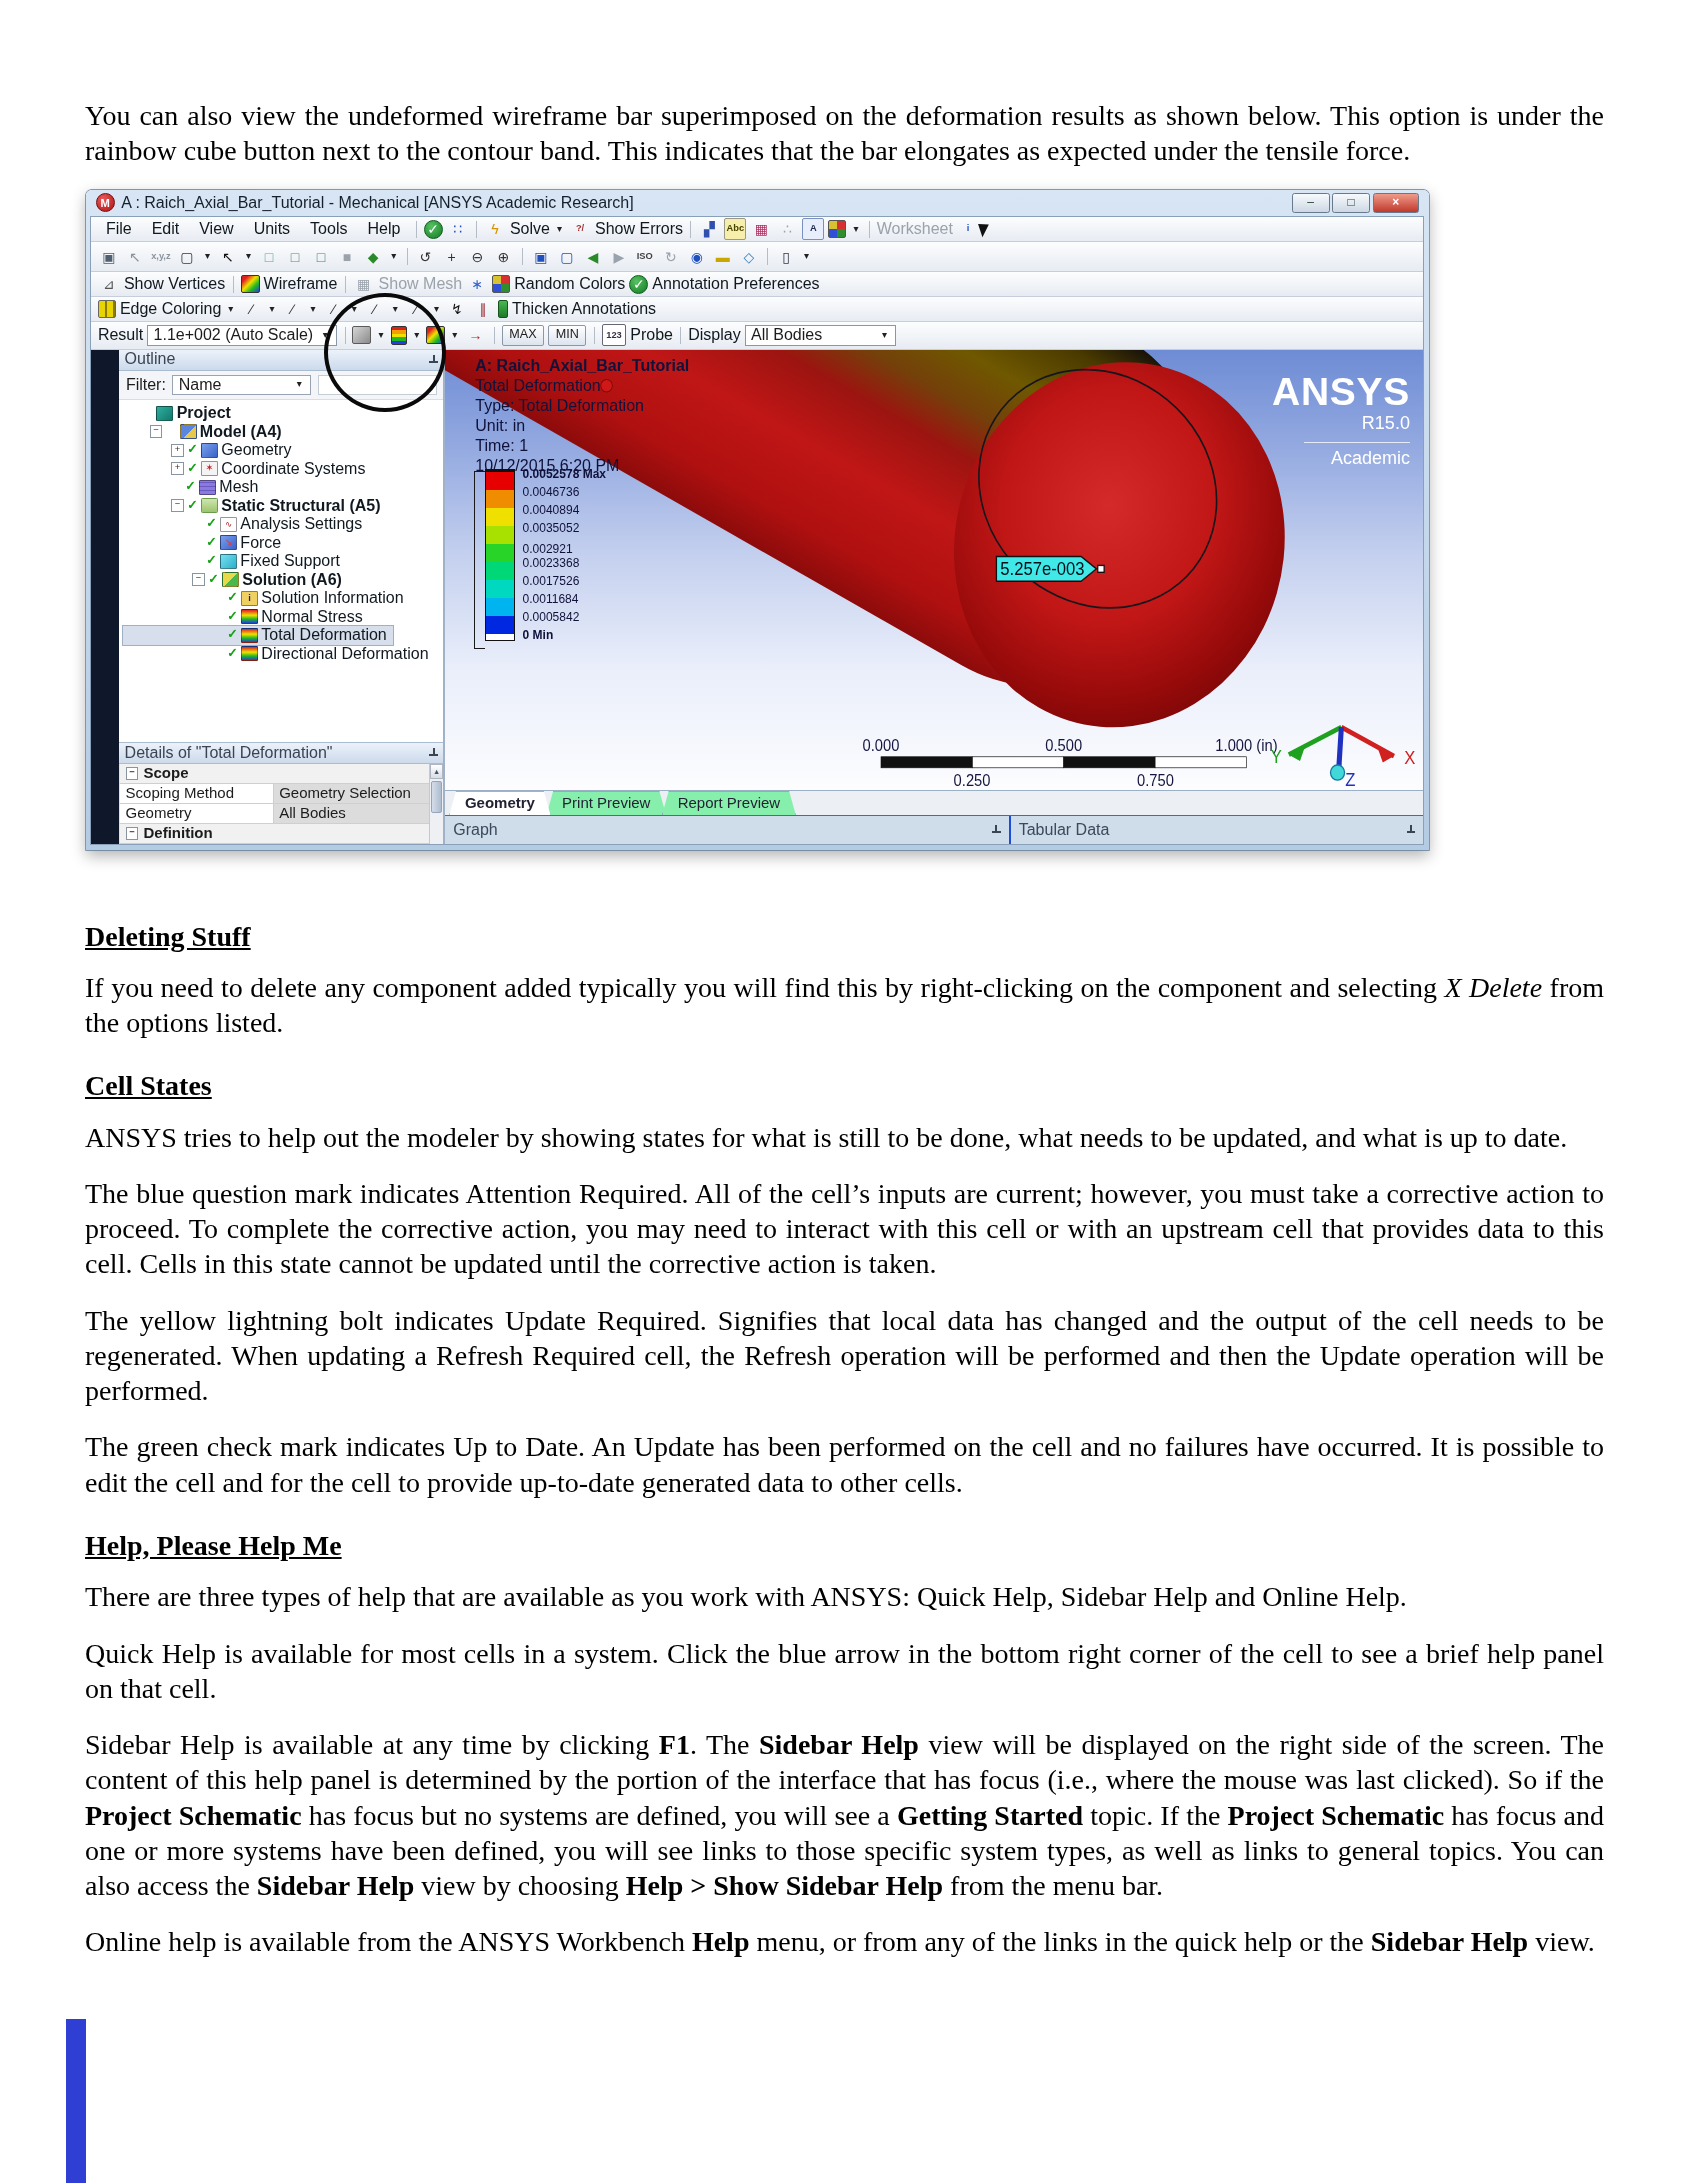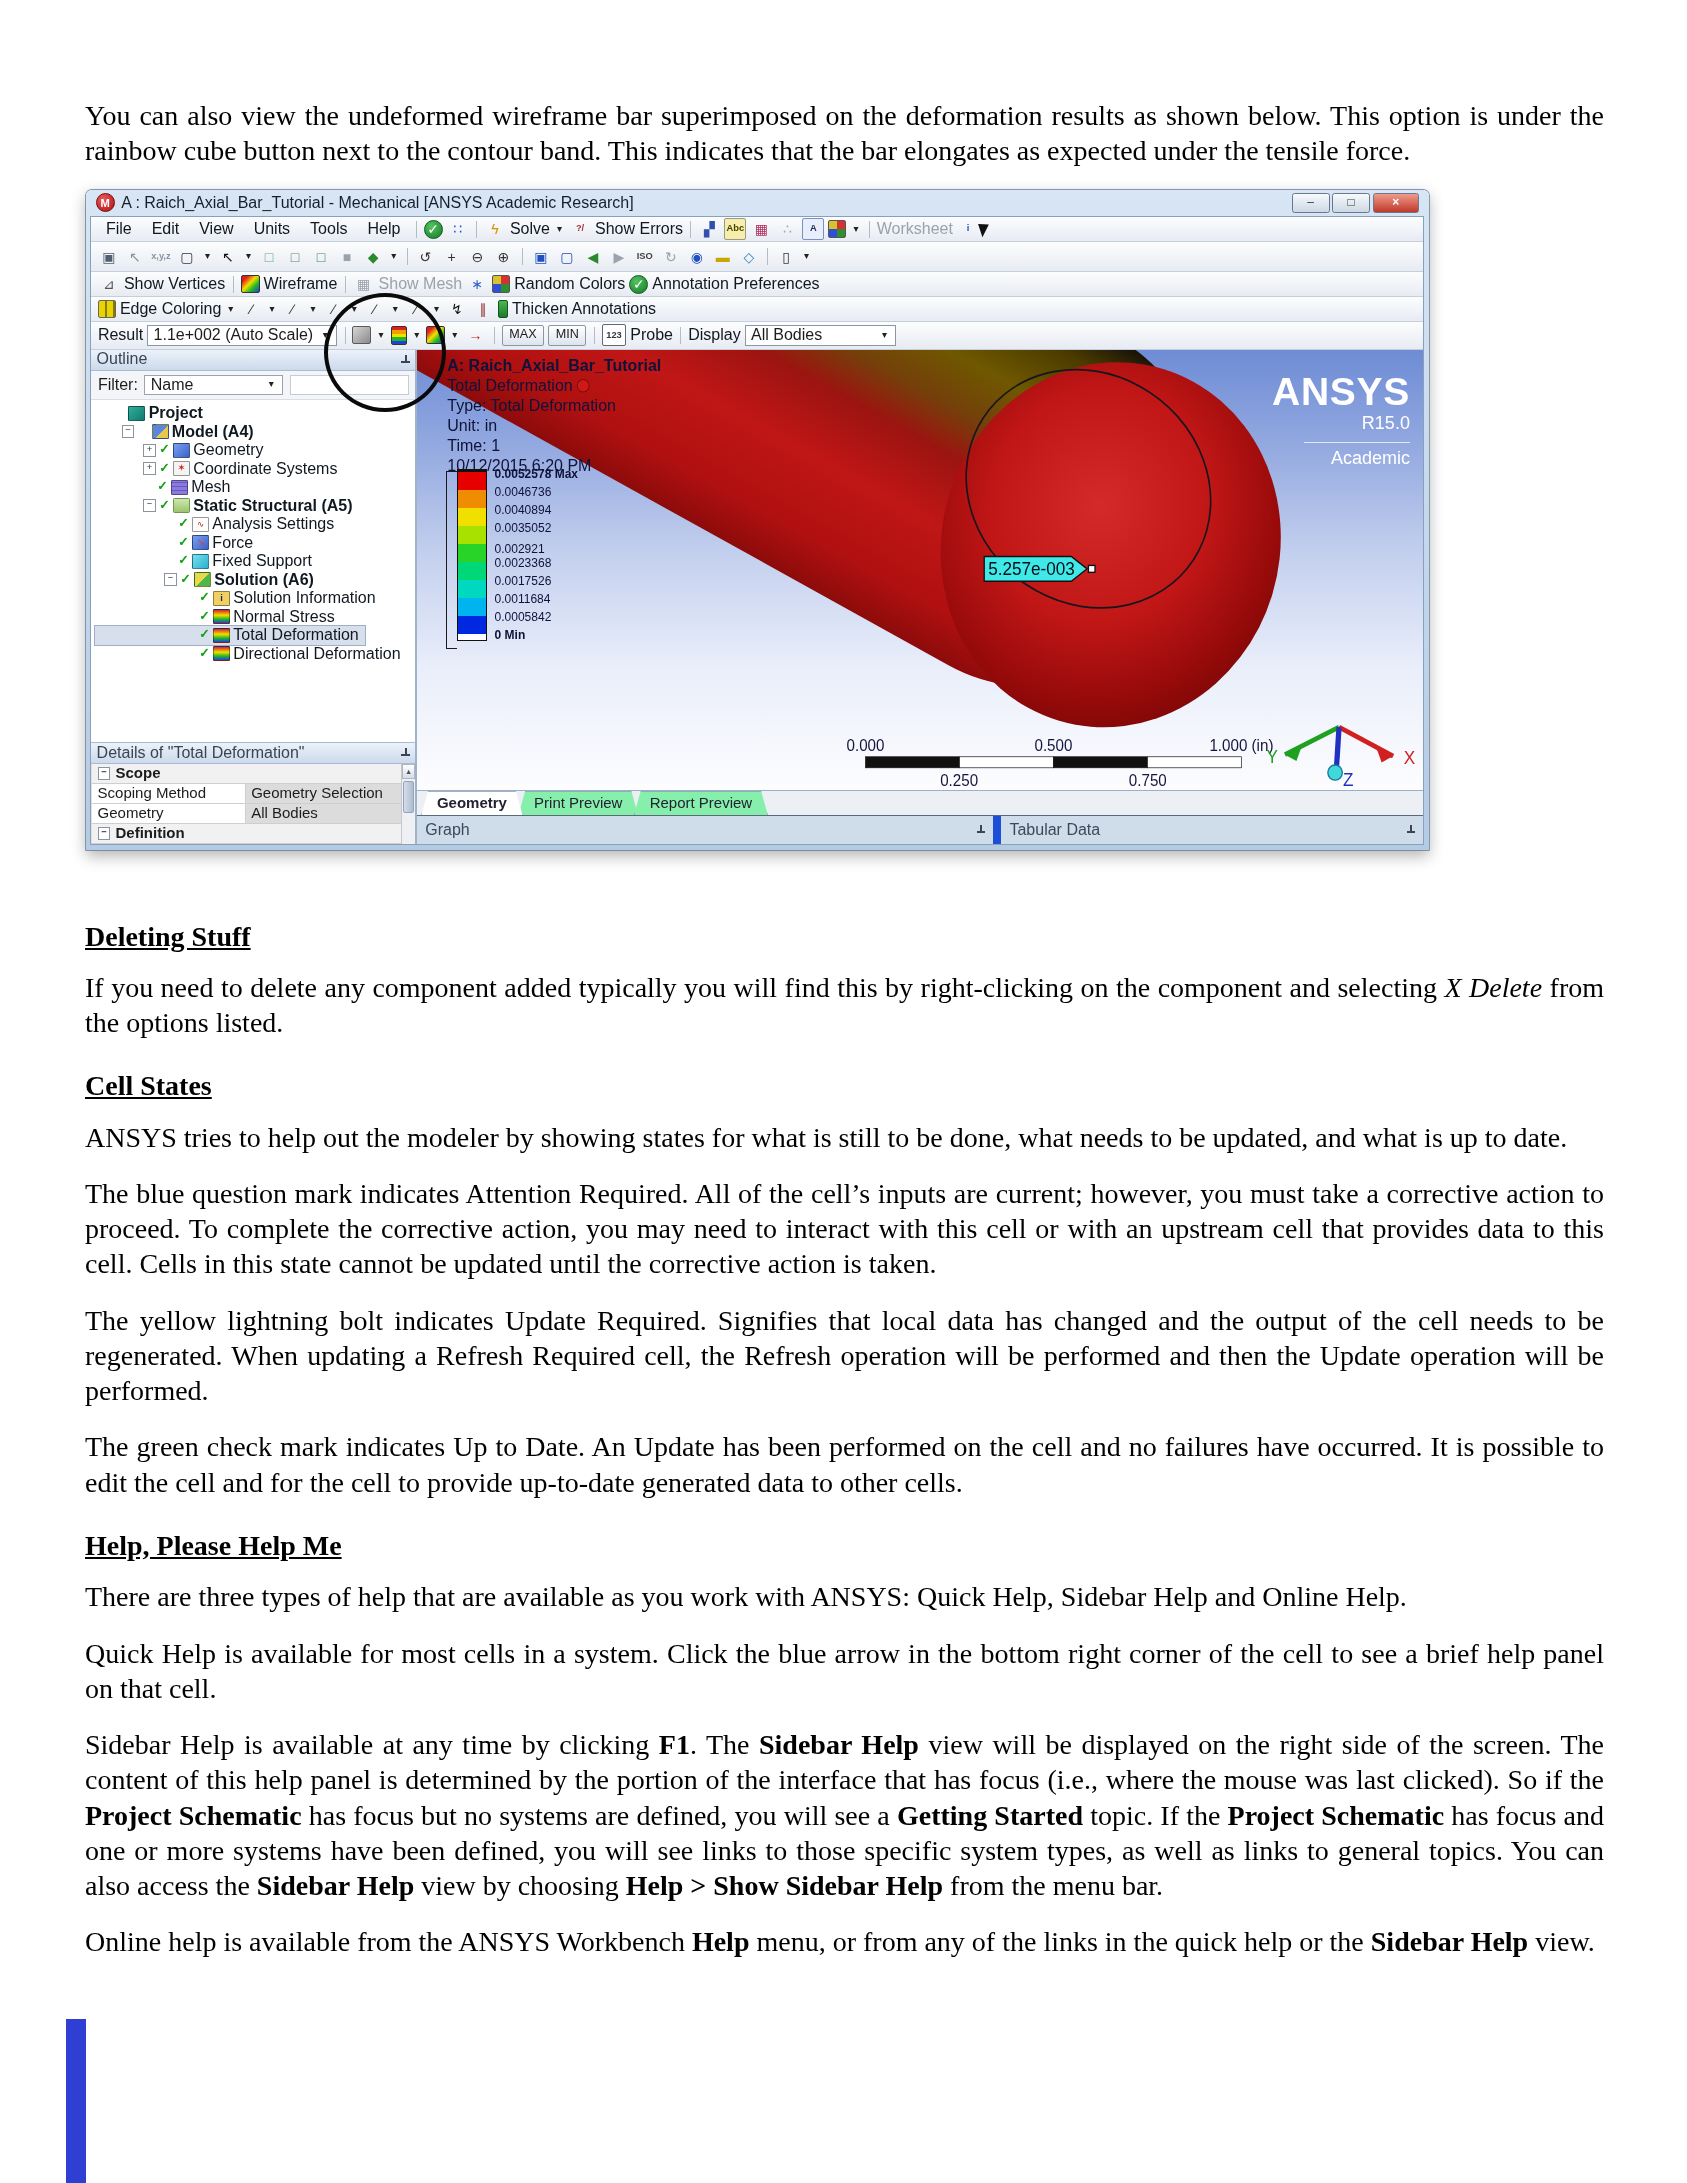--- a/index.html
+++ b/index.html
@@ -57,21 +57,21 @@
   .ic.bluebox{background:#e8eefc;border:0.7px solid #7a90c0;}
   .ic.num{border:0.7px solid #667;background:#fff;width:22.5px;}
   .dd{font-size:8.6px;color:#222;padding:0 1.3px;flex:0 0 auto;}
   .tinput{background:#fff;border:0.7px solid #8a97a8;height:18.5px;display:inline-flex;align-items:center;gap:6.6px;padding:0 5.3px;white-space:nowrap;}
   .tsel{background:#fff;border:0.7px solid #8a97a8;height:18.5px;min-width:139px;display:inline-flex;align-items:center;justify-content:space-between;gap:6.6px;padding:0 5.3px;white-space:nowrap;}
   .pill{border:0.7px solid #8a97a8;background:linear-gradient(#ffffff,#dde4ee);padding:1.3px 6.6px;font-size:12.6px;border-radius:2px;white-space:nowrap;}
   .cursor-icon{width:0;height:0;border-left:10px solid #111;border-top:4px solid transparent;border-bottom:10px solid transparent;transform:rotate(-18deg);margin-left:-2.6px;}
 
   
   .main{flex:1;display:flex;min-height:0;background:#d4dde8;}
-  .leftcol{width:324px;flex:0 0 auto;display:flex;flex-direction:column;background:#0f172a;border-right:2px solid #9fb2c8;min-height:0;}
+  .leftcol{width:324px;flex:0 0 auto;display:flex;flex-direction:column;background:#0f172a;border-right:2px solid #9fb2c8;min-height:0;padding-left:28px;}
   .phead{height:20px;flex:0 0 auto;background:linear-gradient(#ecf2fa,#ccdaec);border-bottom:0.7px solid #aabccf;
          display:flex;align-items:center;justify-content:space-between;padding:0 5.3px;color:#3a4452;}
   .pin{position:relative;width:8.6px;height:11.2px;flex:0 0 auto;}
   .pin::before{content:"";position:absolute;left:3.3px;top:0.7px;width:2px;height:6px;background:#3a4452;}
   .pin::after{content:"";position:absolute;left:0px;top:6.6px;width:8.6px;height:2px;background:#3a4452;}
   .filter-row{display:flex;align-items:center;gap:6.6px;padding:4px 6.6px;background:#f3f5f8;border-bottom:0.7px solid #d9dee5;flex:0 0 auto;}
   .filter-sel{background:#fff;border:0.7px solid #98a4b4;height:18.5px;width:126px;display:flex;align-items:center;justify-content:space-between;padding:0 5.3px;}
   .filter-input{flex:1;height:18.5px;background:#fff;border:0.7px solid #c4ccd6;}
   .tree{flex:1;min-height:0;overflow:hidden;padding:4px 0 0 4px;background:#fff;}
   .trow{display:flex;align-items:center;height:18.5px;gap:3.3px;font-size:16px;white-space:nowrap;}
@@ -130,21 +130,21 @@
   
   .mark-circle{position:absolute;left:238px;top:103px;width:114px;height:111px;border:4px solid #0a0a0a;border-radius:50%;
                pointer-events:none;z-index:50;}
 
   
   .tabbar{height:24px;flex:0 0 auto;background:#eceff3;border-top:0.7px solid #9ab0c6;display:flex;align-items:flex-end;padding:0 4px;gap:0;}
   .tab{padding:2px 14.6px 2px 14.6px;border:0.7px solid #8a9ab0;border-bottom:none;background:#86efac;color:#223;
        clip-path:polygon(6.6px 0,calc(100% - 6.6px) 0,100% 100%,0 100%);margin-right:-4px;font-size:15px;}
   .tab.active{background:#ffffff;font-weight:bold;z-index:2;}
   .brow{height:28px;flex:0 0 auto;display:flex;border-top:1.3px solid #5a6a7a;background:#cfdcea;}
-  .bpanel{display:flex;align-items:center;justify-content:space-between;padding:0 8px;color:#3a4a5a;border-right:8px solid #1d4ed8;}
+  .bpanel{display:flex;align-items:center;justify-content:space-between;padding:0 8px;color:#3a4a5a;border-right:2px solid #1d4ed8;}
   .bpanel.graph{flex:58;}
   .bpanel.tab-data{flex:42;border-right:none;}
 
   svg text{font-family:"Liberation Sans",sans-serif;}
 </style>
 </head>
 <body>
 
 <div class="page-strip"></div>
 

